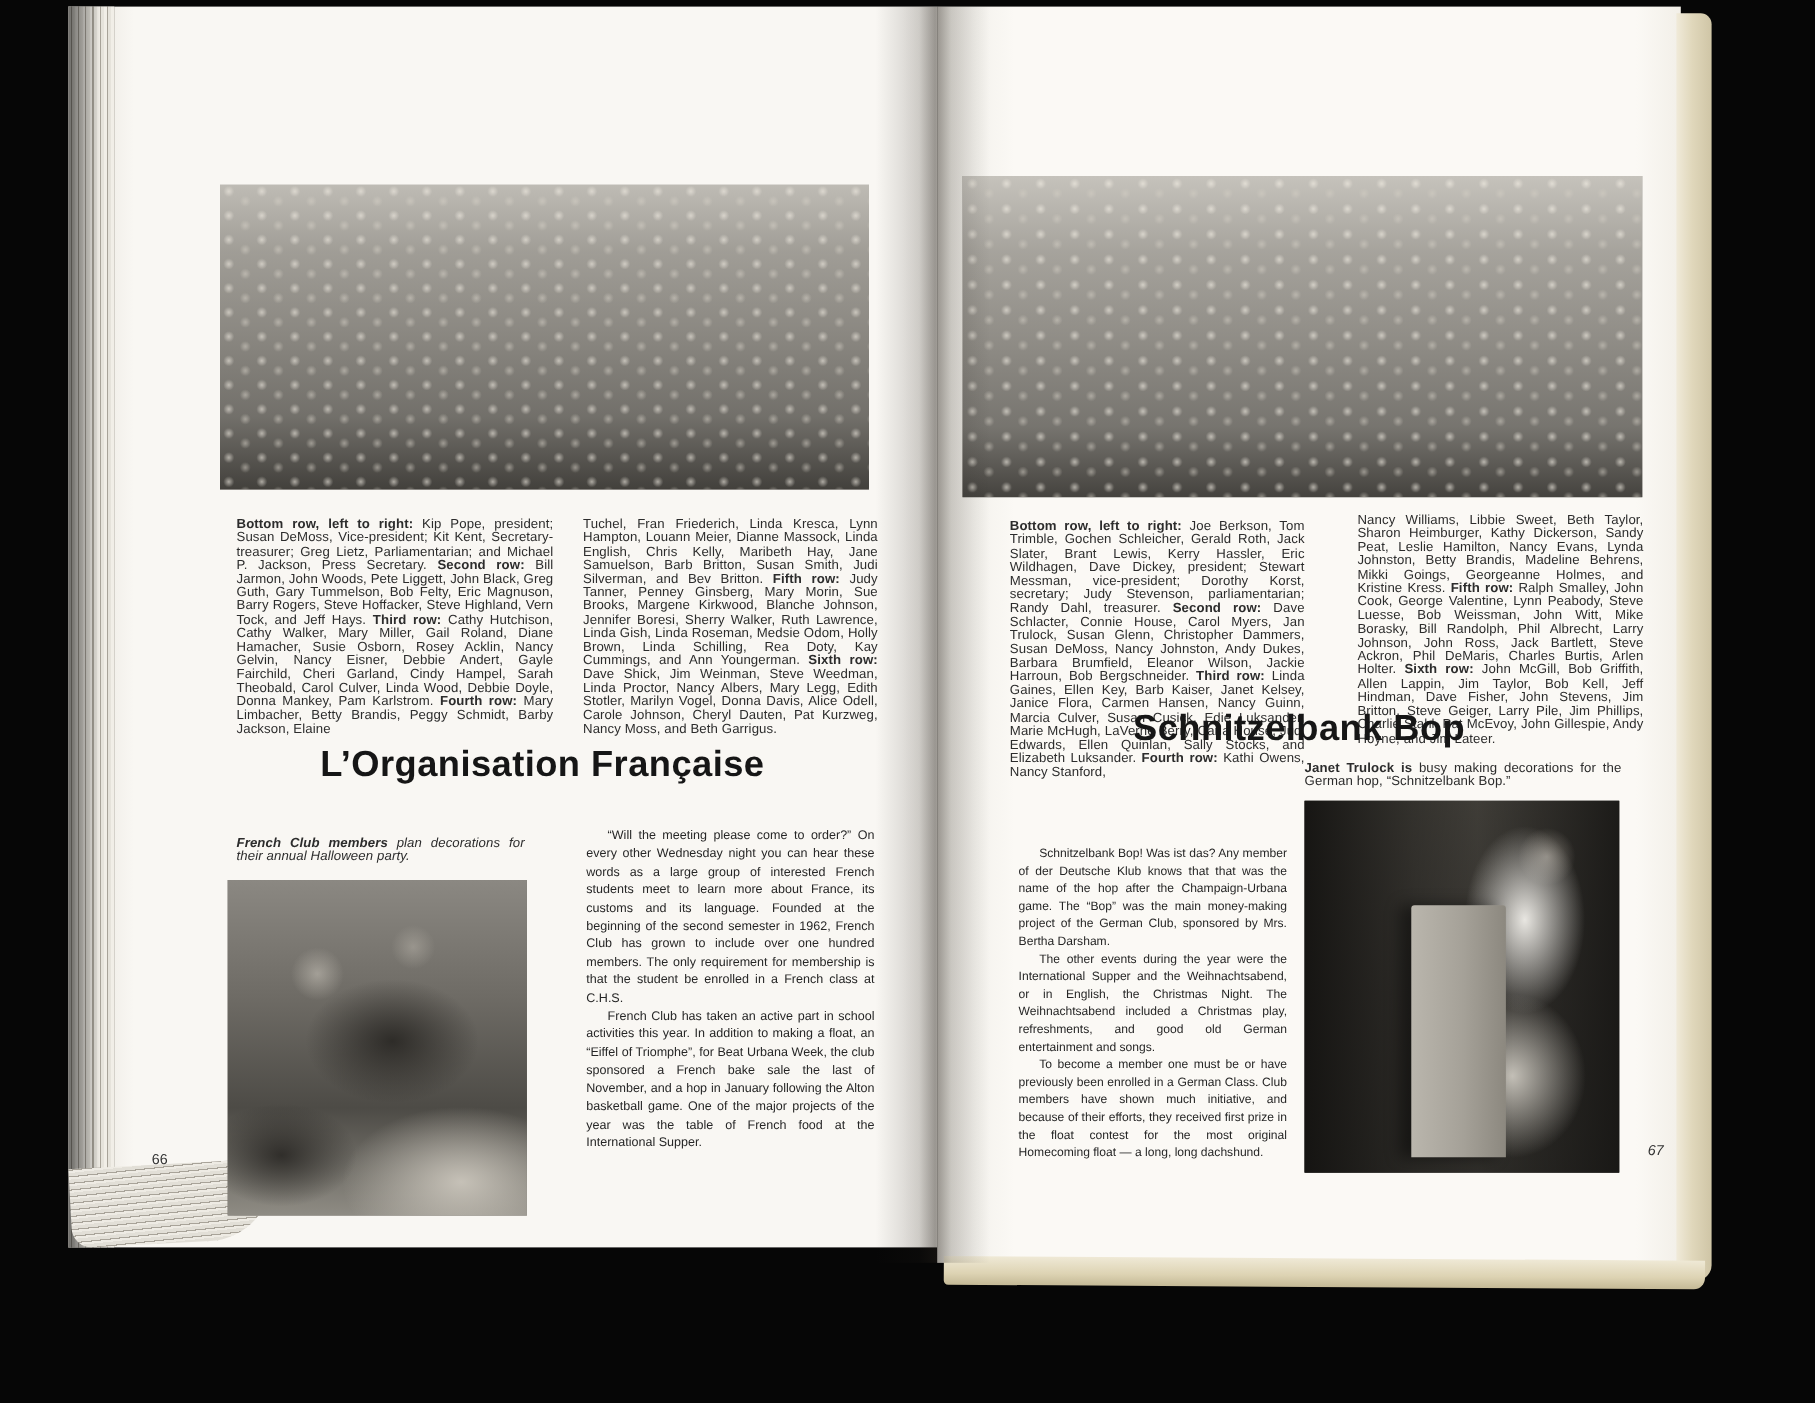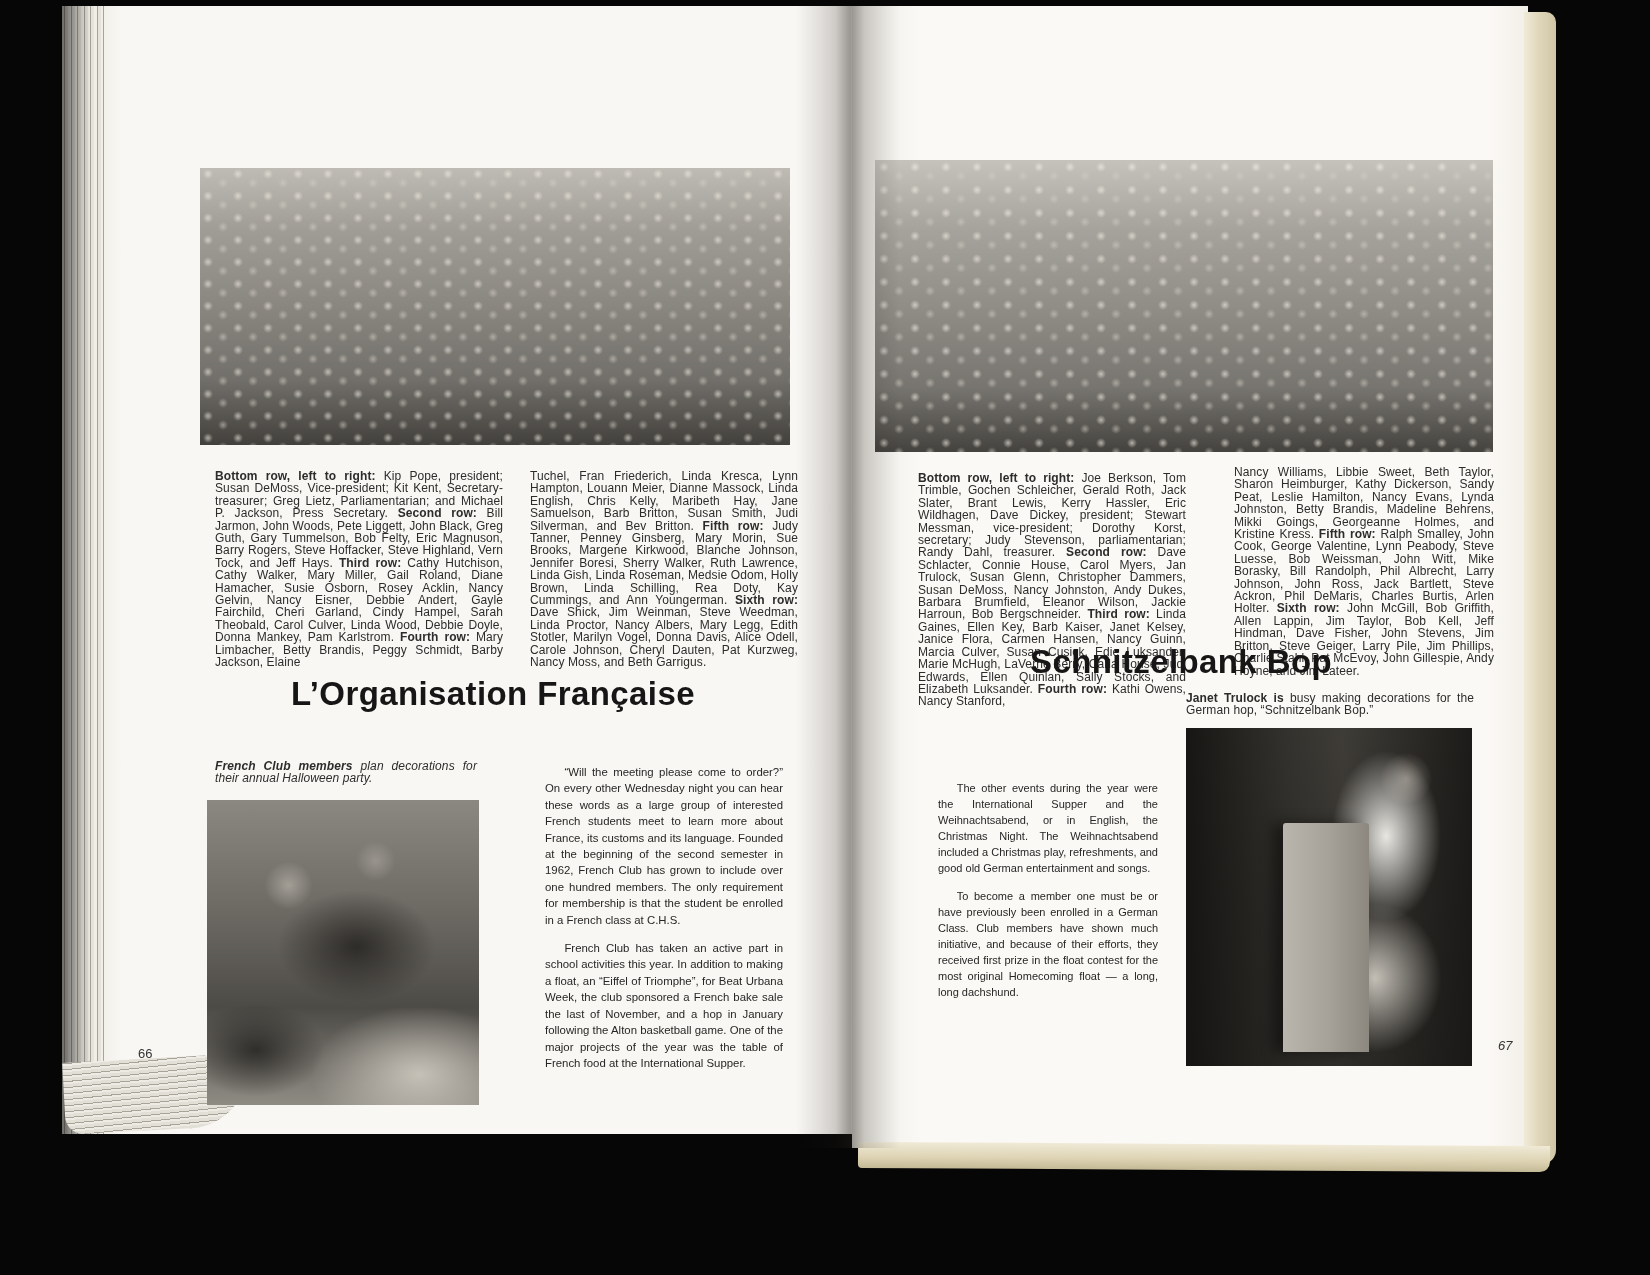--- a/index.html
+++ b/index.html
@@ -110,21 +110,21 @@
   }
   .b{font-weight:bold;}
   .heading{
     position:absolute;text-align:center;
     font-size:33px;font-weight:600;letter-spacing:.4px;
     color:#161616;white-space:nowrap;
   }
   .body-col{
     position:absolute;color:#262626;text-align:justify;
   }
-  .body-col p{margin:12px;text-indent:1.7em;}
+  .body-col p{margin:0;text-indent:1.7em;}
   .body-l{left:533px;top:752px;width:262px;font-size:11.4px;line-height:16.4px;}
   .body-r{left:926px;top:768px;width:244px;font-size:11.0px;line-height:16.0px;}
   .photo-cap-l{left:215px;top:760px;width:262px;font-style:italic;}
   .photo-cap-r{left:1186px;top:692px;width:288px;}
   .pagenum{
     position:absolute;font-size:13px;color:#333;
   }
 </style>
 </head>
 <body>
@@ -163,20 +163,21 @@
 
   <div class="caption" style="left:1234px;top:466px;width:260px;"><span>Nancy Williams, Libbie Sweet, Beth Taylor, Sharon Heimburger, Kathy Dickerson, Sandy Peat, Leslie Hamilton, Nancy Evans, Lynda Johnston, Betty Brandis, Madeline Behrens, Mikki Goings, Georgeanne Holmes, and Kristine Kress. </span><span class="b">Fifth row:</span><span> Ralph Smalley, John Cook, George Valentine, Lynn Peabody, Steve Luesse, Bob Weissman, John Witt, Mike Borasky, Bill Randolph, Phil Albrecht, Larry Johnson, John Ross, Jack Bartlett, Steve Ackron, Phil DeMaris, Charles Burtis, Arlen Holter. </span><span class="b">Sixth row:</span><span> John McGill, Bob Griffith, Allen Lappin, Jim Taylor, Bob Kell, Jeff Hindman, Dave Fisher, John Stevens, Jim Britton, Steve Geiger, Larry Pile, Jim Phillips, Charlie Stahl, Pat McEvoy, John Gillespie, Andy Hoyne, and Jim Lateer.</span></div>
 
   <h1 class="heading" style="left:870px;top:632px;width:600px;margin:11px;">Schnitzelbank Bop</h1>
 
   <div class="caption photo-cap-r"><span class="b">Janet Trulock is</span><span> busy making decorations for the German hop, “Schnitzelbank Bop.”</span></div>
 
   <div class="photo photo-janet" title="Janet Trulock decorating a cabinet for the German hop"></div>
 
   <div class="body-col body-r">
+      <p>Schnitzelbank Bop! Was ist das? Any member of der Deutsche Klub knows that that was the name of the hop after the Champaign-Urbana game. The “Bop” was the main money-making project of the German Club, sponsored by Mrs. Bertha Darsham.</p>
       <p>The other events during the year were the International Supper and the Weihnachtsabend, or in English, the Christmas Night. The Weihnachtsabend included a Christmas play, refreshments, and good old German entertainment and songs.</p>
       <p>To become a member one must be or have previously been enrolled in a German Class. Club members have shown much initiative, and because of their efforts, they received first prize in the float contest for the most original Homecoming float — a long, long dachshund.</p>
     </div>
 
   <div class="pagenum" style="left:1498px;top:1038px;font-style:italic;">67</div>
 
   <div class="gutter"></div>
 </div>
 
 </body></html>

